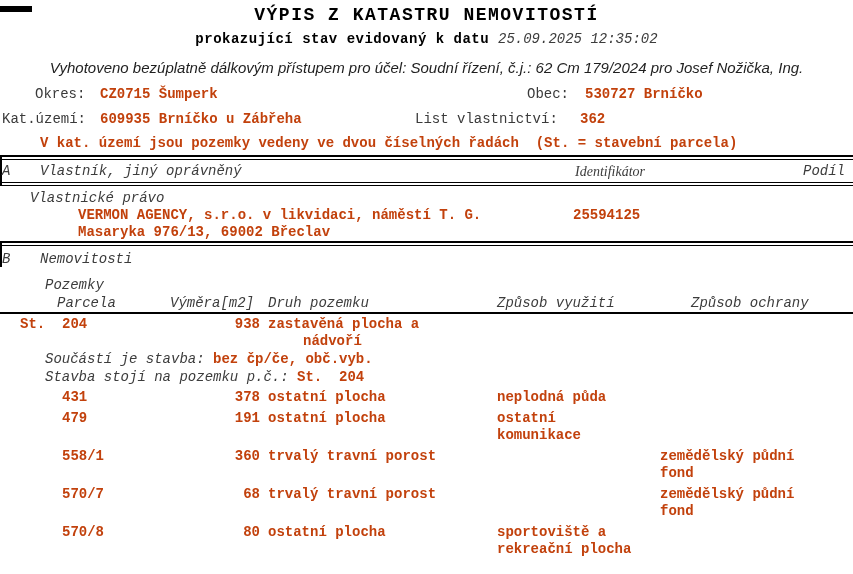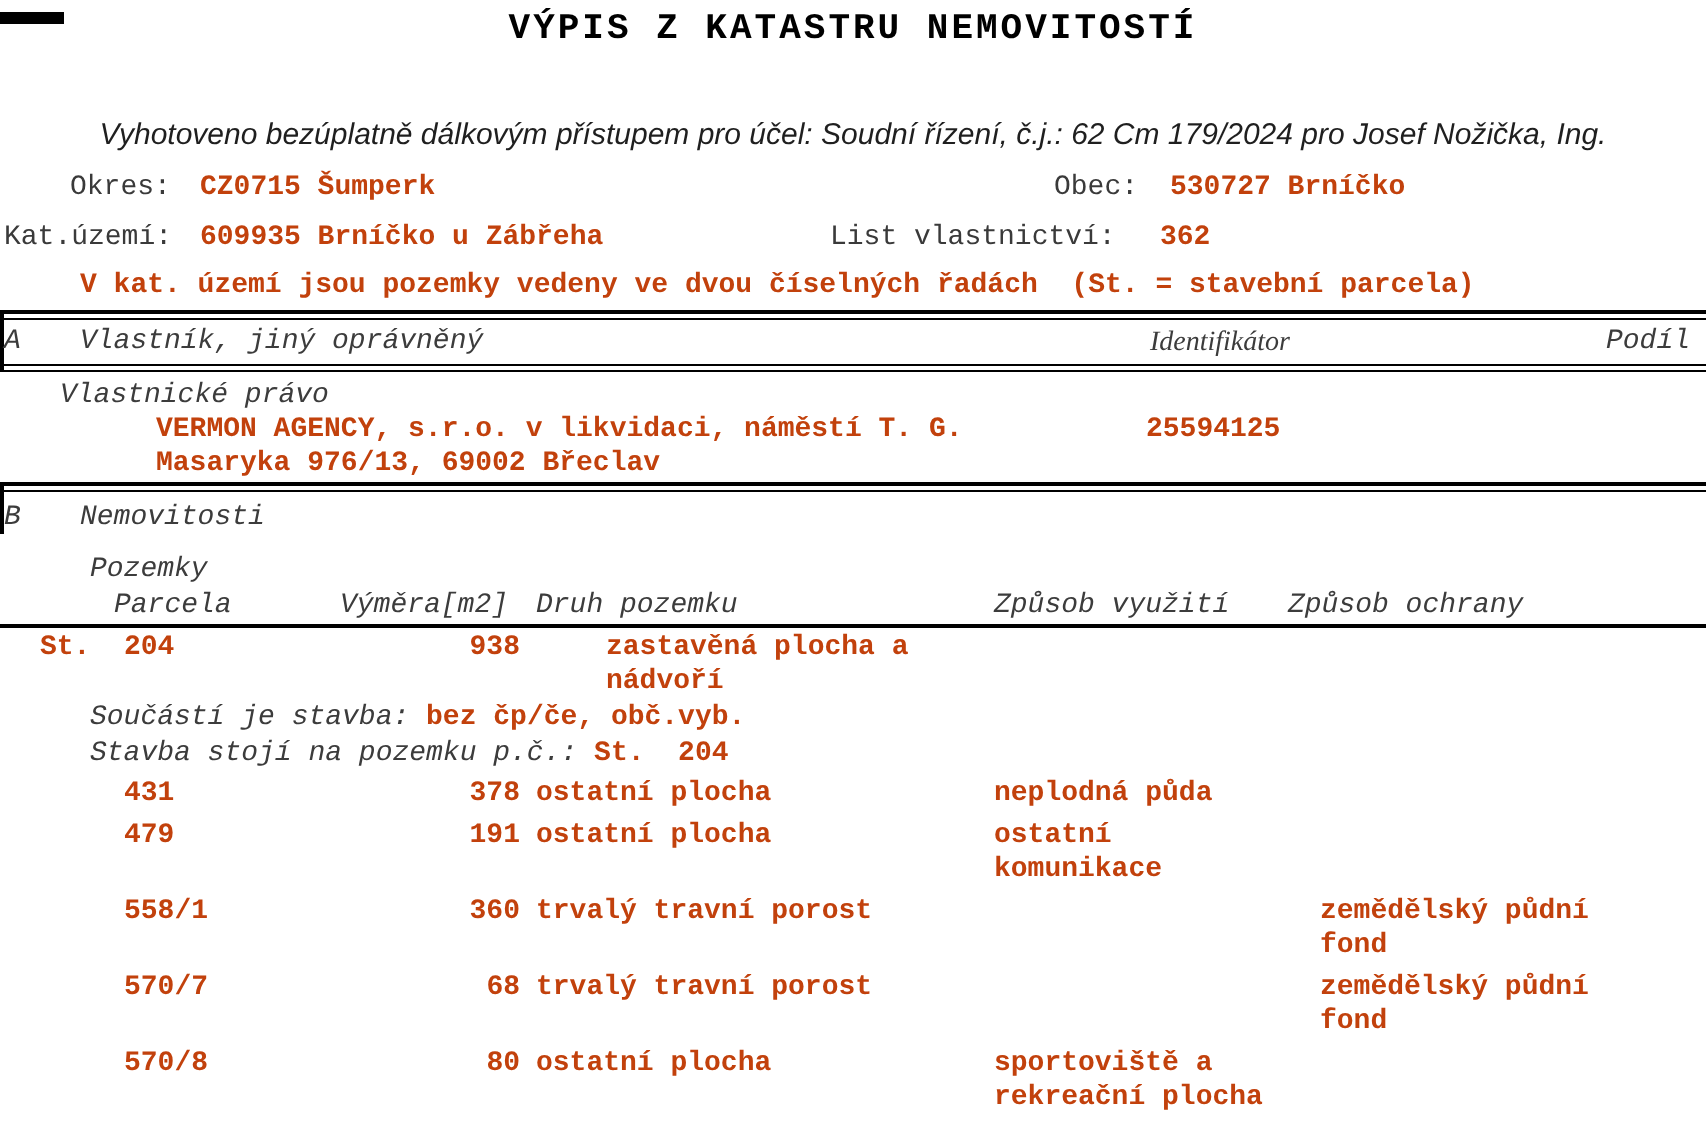--- a/index.html
+++ b/index.html
@@ -22,20 +22,21 @@
   .dash{position:absolute;background:#000;}
 </style>
 </head>
 <body>
 
 <div id="page">
 
   <div class="dash" style="left:0;top:6px;width:32px;height:6px;"></div>
 
   <div class="abs center title" style="top:7px;text-align:center;">VÝPIS Z KATASTRU NEMOVITOSTÍ</div>
+  <div class="abs center" style="top:31px;"><span class="subtitle">prokazující stav evidovaný k datu </span><span class="it">25.09.2025 12:35:02</span></div>
   <div class="abs center sans-it" style="top:59px;">Vyhotoveno bezúplatně dálkovým přístupem pro účel: Soudní řízení, č.j.: 62 Cm 179/2024 pro Josef Nožička, Ing.</div>
 
   <div class="abs gr" style="left:35px;top:86px;">Okres:</div>
   <div class="abs b" style="left:100px;top:86px;">CZ0715 Šumperk</div>
   <div class="abs gr" style="left:527px;top:86px;">Obec:</div>
   <div class="abs b" style="left:585px;top:86px;">530727 Brníčko</div>
 
   <div class="abs gr" style="left:2px;top:111px;">Kat.území:</div>
   <div class="abs b" style="left:100px;top:111px;">609935 Brníčko u Zábřeha</div>
   <div class="abs gr" style="left:415px;top:111px;">List vlastnictví:</div>
@@ -66,27 +67,27 @@
 
   <div class="abs it" style="left:2px;top:251px;">B</div>
   <div class="abs it" style="left:40px;top:251px;font-style:italic;">Nemovitosti</div>
 
   <div class="abs it" style="left:45px;top:277px;">Pozemky</div>
 
   <div class="abs it" style="left:57px;top:295px;">Parcela</div>
   <div class="abs it" style="left:170px;top:295px;">Výměra[m2]</div>
   <div class="abs it" style="left:268px;top:295px;">Druh pozemku</div>
   <div class="abs it" style="left:497px;top:295px;">Způsob využití</div>
-  <div class="abs it" style="left:644px;top:295px;">Způsob ochrany</div>
+  <div class="abs it" style="left:691px;top:295px;">Způsob ochrany</div>
 
   <div class="hline" style="top:312px;height:2px;"></div>
 
   <div class="abs b" style="left:20px;top:316px;">St.  204</div>
   <div class="abs b right" style="left:160px;top:316px;width:100px;">938</div>
-  <div class="abs b" style="left:268px;top:316px;margin-left:35px;">zastavěná plocha a</div>
+  <div class="abs b" style="left:268px;top:316px;">zastavěná plocha a</div>
   <div class="abs b" style="left:303px;top:333px;">nádvoří</div>
 
   <div class="abs" style="left:45px;top:351px;"><span class="it">Součástí je stavba: </span><span class="b">bez čp/če, obč.vyb.</span></div>
   <div class="abs" style="left:45px;top:369px;"><span class="it">Stavba stojí na pozemku p.č.: </span><span class="b">St.  204</span></div>
 
   <div class="abs b" style="left:20px;top:389px;">     431</div>
   <div class="abs b right" style="left:160px;top:389px;width:100px;">378</div>
   <div class="abs b" style="left:268px;top:389px;">ostatní plocha</div>
   <div class="abs b" style="left:497px;top:389px;">neplodná půda</div>
 

